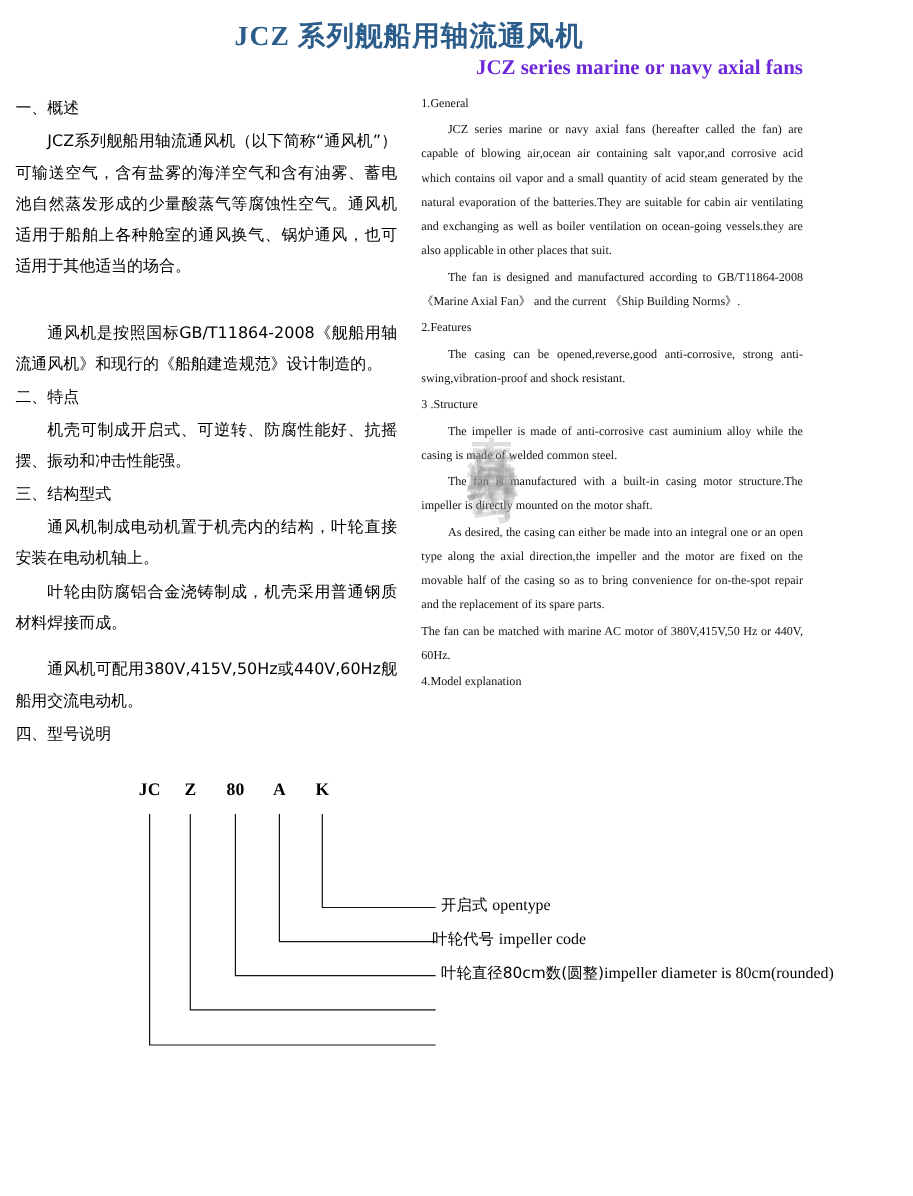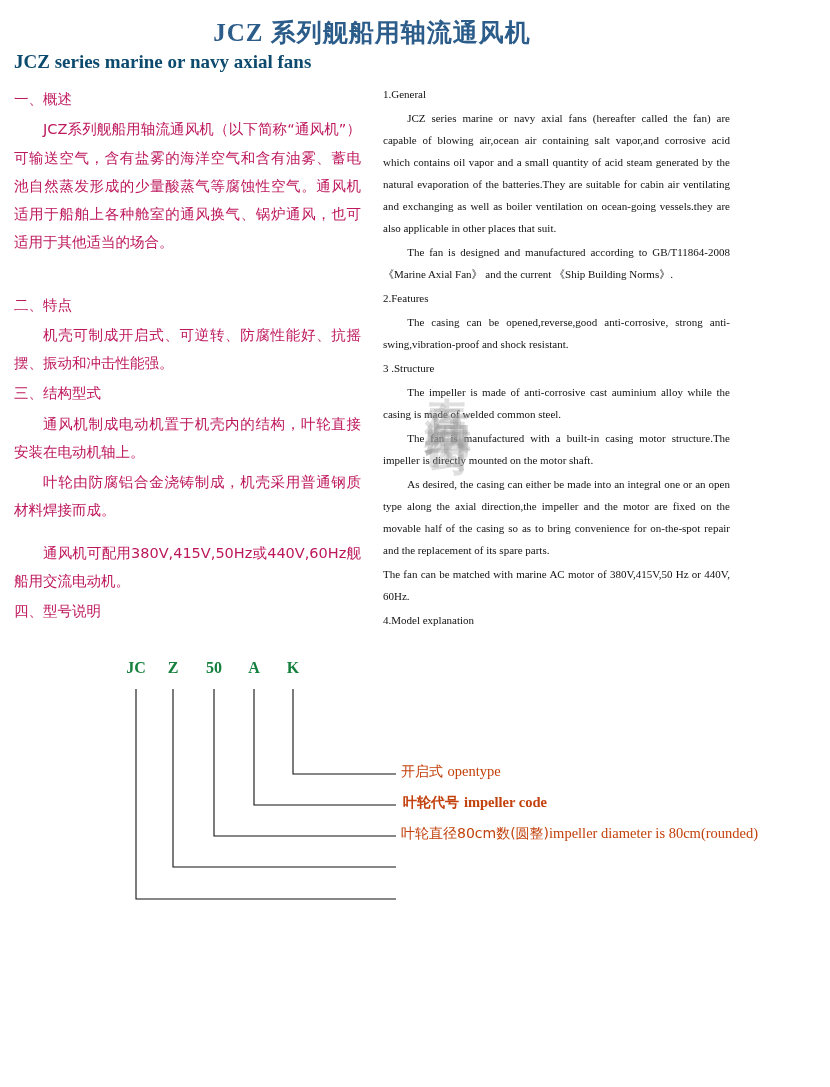--- a/index.html
+++ b/index.html
@@ -26,22 +26,22 @@
   .title-zh {
     text-align: center;
     color: #2b5c8a;
     font-family: "Liberation Serif", serif;
     font-size: 25px;
     font-weight: bold;
     letter-spacing: 1px;
     margin: 6px 0 2px 0;
   }
   .title-en {
-    text-align: left;
-    color: #0c4a6e;
+    text-align: right;
+    color: #6d28d9;
     font-family: "Liberation Serif", serif;
     font-size: 19px;
     font-weight: bold;
     margin: 0 0 10px 0;
   }
   
   .columns {
     display: flex;
     gap: 22px;
     align-items: flex-start;
@@ -50,21 +50,21 @@
     width: 390px;
   }
   .col-zh p, .col-en p {
     margin: 0 0 2px 0;
   }
   .col-zh {
     font-family: "DejaVu Sans", sans-serif;
     font-size: 14.5px;
     line-height: 1.95;
     text-align: justify;
-    color: #be185d;
+    color: #000000;
   }
   .col-zh .heading {
     margin-top: 2px;
   }
   .col-zh .indent {
     text-indent: 2em;
   }
   .col-en {
     font-family: "Liberation Serif", serif;
     font-size: 11px;
@@ -88,29 +88,29 @@
   .diagram svg {
     position: absolute;
     left: 0;
     top: 0;
   }
   .code-letter {
     position: absolute;
     font-family: "Liberation Serif", serif;
     font-size: 16px;
     font-weight: bold;
-    color: #15803d;
+    color: #000000;
     text-align: right;
     transform: translateX(-50%);
   }
   .legend-text {
     position: absolute;
     font-family: "DejaVu Sans", sans-serif;
     font-size: 14px;
-    color: #c2410c;
+    color: #000000;
     white-space: nowrap;
   }
   .legend-text .en {
     font-family: "Liberation Serif", serif;
     font-size: 14.5px;
   }
 
   
   .watermark {
     position: absolute;
@@ -135,20 +135,21 @@
 
   <h1 class="title-zh">JCZ 系列舰船用轴流通风机</h1>
   <h2 class="title-en">JCZ series marine or navy axial fans</h2>
 
   <div class="columns">
 
     <div class="col col-zh">
       <p class="heading">一、概述</p>
       <p class="indent">JCZ系列舰船用轴流通风机（以下简称“通风机”）可输送空气，含有盐雾的海洋空气和含有油雾、蓄电池自然蒸发形成的少量酸蒸气等腐蚀性空气。通风机适用于船舶上各种舱室的通风换气、锅炉通风，也可适用于其他适当的场合。</p>
       <div class="spacer-lg"></div>
+      <p class="indent">通风机是按照国标GB/T11864-2008《舰船用轴流通风机》和现行的《船舶建造规范》设计制造的。</p>
       <p class="heading">二、特点</p>
       <p class="indent">机壳可制成开启式、可逆转、防腐性能好、抗摇摆、振动和冲击性能强。</p>
       <p class="heading">三、结构型式</p>
       <p class="indent">通风机制成电动机置于机壳内的结构，叶轮直接安装在电动机轴上。</p>
       <p class="indent">叶轮由防腐铝合金浇铸制成，机壳采用普通钢质材料焊接而成。</p>
       <div class="spacer-sm"></div>
       <p class="indent">通风机可配用380V,415V,50Hz或440V,60Hz舰船用交流电动机。</p>
       <p class="heading">四、型号说明</p>
     </div>
 
@@ -176,28 +177,28 @@
 
       <path d="M 200 30 L 200 177 L 382 177" stroke="#111" stroke-width="1.1" fill="none"></path>
 
       <path d="M 159 30 L 159 208 L 382 208" stroke="#111" stroke-width="1.1" fill="none"></path>
 
       <path d="M 122 30 L 122 240 L 382 240" stroke="#111" stroke-width="1.1" fill="none"></path>
     </svg>
 
     <div class="code-letter" style="left:122px; top:0px;">JC</div>
     <div class="code-letter" style="left:159px; top:0px;">Z</div>
-    <div class="code-letter" style="left:200px; top:0px;">50</div>
+    <div class="code-letter" style="left:200px; top:0px;">80</div>
     <div class="code-letter" style="left:240px; top:0px;">A</div>
     <div class="code-letter" style="left:279px; top:0px;">K</div>
 
     <div class="legend-text" style="left:387px; top:104px;">
       <span>开启式 </span><span class="en">opentype</span>
     </div>
-    <div class="legend-text" style="left:389px; top:135px;font-weight:bold;">
+    <div class="legend-text" style="left:379px; top:135px;">
       <span>叶轮代号 </span><span class="en">impeller code</span>
     </div>
     <div class="legend-text" style="left:387px; top:166px;">
       <span>叶轮直径80cm数(圆整)</span><span class="en">impeller diameter is 80cm(rounded)</span>
     </div>
 
   </div>
 
 </div>
 

